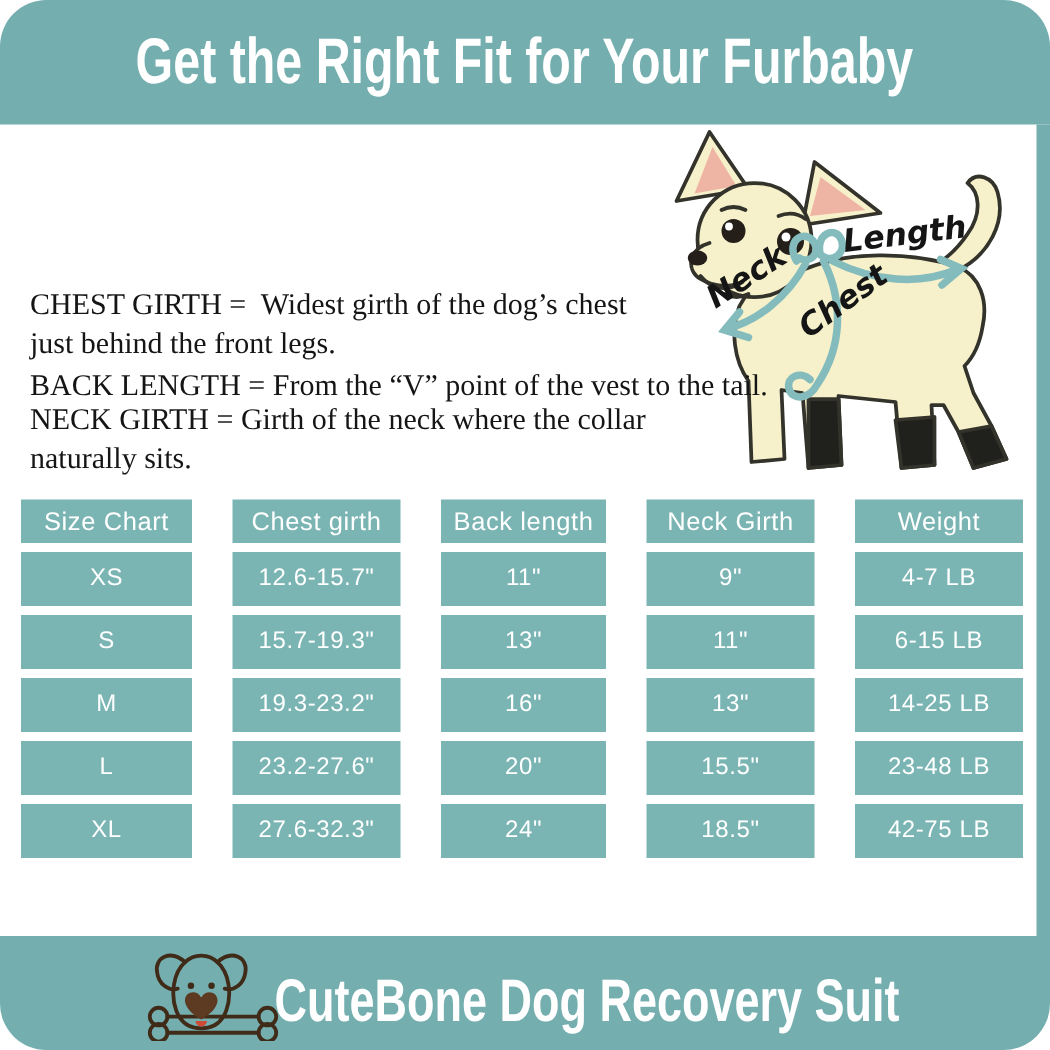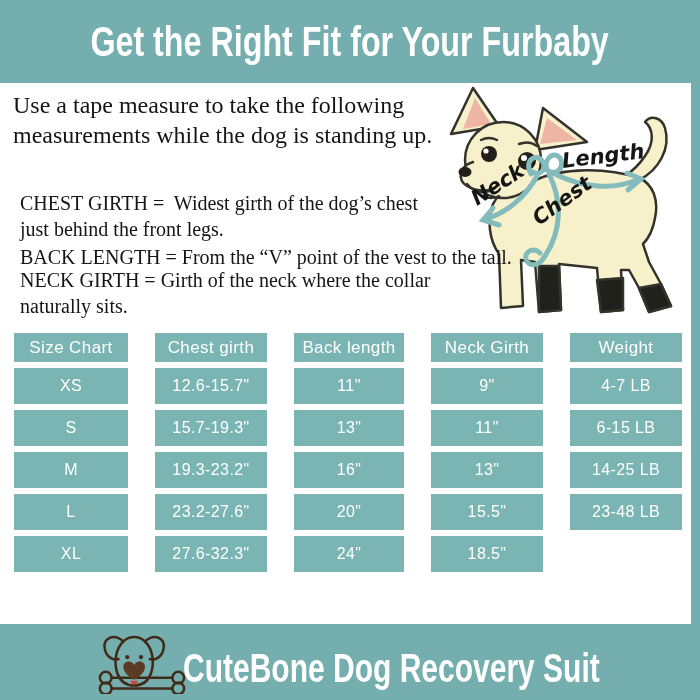--- a/index.html
+++ b/index.html
@@ -1,17 +1,17 @@
 <!DOCTYPE html>
 <html><head>
 <meta charset="utf-8">
 <style>
   html,body{margin:0;padding:0;}
   body{width:700px;height:700px;font-family:"Liberation Sans",sans-serif;}
-  .poster{position:relative;width:700px;height:700px;background:#ffffff;overflow:hidden;}
+  .poster{position:relative;width:700px;height:700px;background:#ffffff;overflow:hidden;border-radius:31px;}
 
   
   .top-banner{position:absolute;left:0;top:0;width:700px;height:83px;background:#74aeae;
     display:flex;align-items:center;justify-content:center;}
   .top-banner h1{margin:0;color:#ffffff;font-size:43px;font-weight:bold;white-space:nowrap;
     letter-spacing:0px;transform:scaleX(0.75);transform-origin:center center;}
 
   
   .right-strip{position:absolute;right:0;top:83px;width:9px;height:541px;background:#74aeae;}
 
@@ -48,24 +48,20 @@
 <body>
 
 <div class="poster">
 
   <header class="top-banner">
     <h1>Get the Right Fit for Your Furbaby</h1>
   </header>
 
   <div class="right-strip"></div>
 
-  <section class="intro">
-    <div class="def-line">Use a tape measure to take the following</div>
-    <div class="def-line">measurements while the dog is standing up.</div>
-  </section>
 
   <section class="defs">
     <div class="def-group g-chest">
       <div class="def-line">CHEST GIRTH =  Widest girth of the dog’s chest</div>
       <div class="def-line">just behind the front legs.</div>
     </div>
     <div class="def-group g-back">
       <div class="def-line">BACK LENGTH = From the “V” point of the vest to the tail.</div>
     </div>
     <div class="def-group g-neck">
@@ -152,20 +148,21 @@
     <div class="cell td">L</div>
     <div class="cell td">23.2-27.6"</div>
     <div class="cell td">20"</div>
     <div class="cell td">15.5"</div>
     <div class="cell td">23-48 LB</div>
 
     <div class="cell td">XL</div>
     <div class="cell td">27.6-32.3"</div>
     <div class="cell td">24"</div>
     <div class="cell td">18.5"</div>
+    <div class="cell td">42-75 LB</div>
   </div>
 
   <footer class="footer">
     <svg class="footer-logo" width="98" height="62" viewBox="0 0 100 62">
       <g stroke="#402b18" stroke-width="2.6" fill="none" stroke-linecap="round" stroke-linejoin="round">
         <path d="M31,9 C21,0 10,6 12,16 C13,24 20,29 26,27"></path>
         <path d="M53,9 C63,0 74,6 72,16 C71,24 64,29 58,27"></path>
         <path d="M31,9 C37,3 47,3 53,9 C61,16 63,31 59,42 C56,50 50,54 42,54 C34,54 28,50 25,42 C21,31 23,16 31,9 Z"></path>
         <circle cx="35" cy="25" r="2.2" fill="#402b18" stroke="none"></circle>
         <circle cx="49" cy="25" r="2.2" fill="#402b18" stroke="none"></circle>

